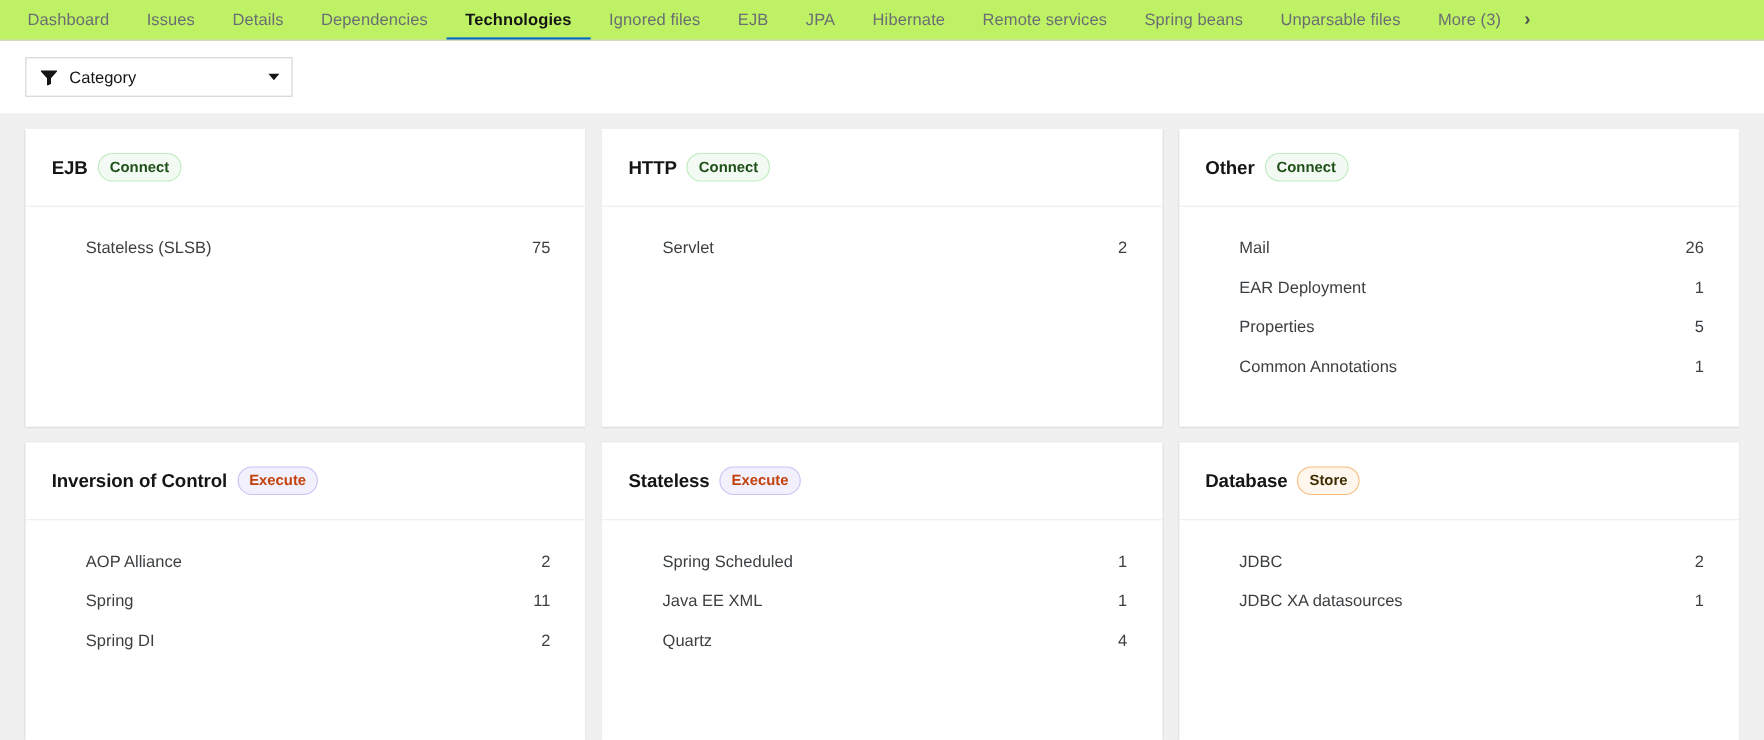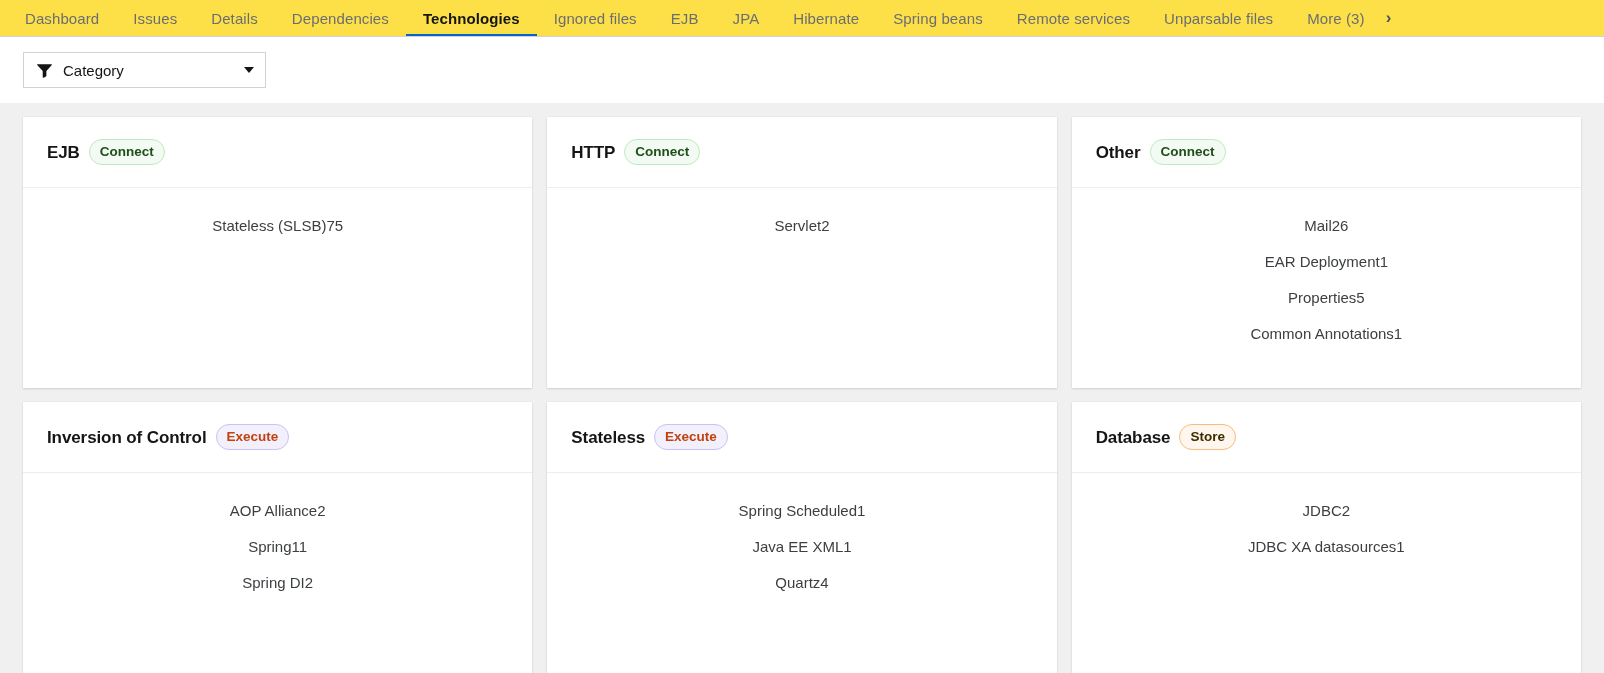--- a/index.html
+++ b/index.html
@@ -8,21 +8,21 @@
     width: 1604px; height: 673px;
     background: #f0f0f0;
     font-family: "Liberation Sans", sans-serif;
     -webkit-font-smoothing: antialiased;
   }
 
   
   .tabbar {
     position: relative;
     height: 37px;
-    background: #fde047;
+    background: #bef264;
     border-bottom: 1px solid #d2d2d2;
     display: flex;
     align-items: stretch;
     padding-left: 8px;
     white-space: nowrap;
     overflow: hidden;
   }
   .tab {
     display: flex;
     align-items: center;
@@ -144,44 +144,45 @@
   .badge.execute { background:#f2f0fc; border-color:#cbc1f5; color:#c2410c; }
   .badge.store   { background:#fff6ed; border-color:#f7bd7f; color:#3d2c00;text-align:center; }
 
   .card-body {
     flex: 1 1 auto;
     padding: 19px 0 0 0;
   }
   .row {
     display: flex;
     align-items: center;
-    justify-content: center;
+    justify-content: space-between;
     height: 36px;
-    padding: 0 47px 0 47px;
+    padding: 0 32px 0 47px;
     font-size: 15px;
     color: #3c3f42;
+    margin-left: 8px;
   }
   .row-label { line-height: 1; }
   .row-count { line-height: 1; text-align: right; }
 </style>
 </head>
 <body>
 
 <div class="tabbar" id="tabbar">
     <div class="tab">Dashboard</div>
     <div class="tab">Issues</div>
     <div class="tab">Details</div>
     <div class="tab">Dependencies</div>
     <div class="tab active">Technologies</div>
     <div class="tab">Ignored files</div>
     <div class="tab">EJB</div>
     <div class="tab">JPA</div>
     <div class="tab">Hibernate</div>
+    <div class="tab">Remote services</div>
     <div class="tab">Spring beans</div>
-    <div class="tab">Remote services</div>
     <div class="tab">Unparsable files</div>
     <div class="tab tab-more">More (3)</div>
     <div class="tab-arrow">›</div>
   </div>
 
 <div class="toolbar">
   <div class="filter-select">
     <span class="funnel-icon">
       <svg viewBox="0 0 16 16" width="15" height="15" aria-hidden="true">
         <path fill="currentColor" d="M0.6 1.2h14.8c0.5 0 0.8 0.6 0.4 1L10 8.6v5.1c0 0.3-0.2 0.5-0.4 0.6l-2.6 1.3c-0.4 0.2-0.9-0.1-0.9-0.6V8.6L0.2 2.2C-0.2 1.8 0.1 1.2 0.6 1.2z"></path>

